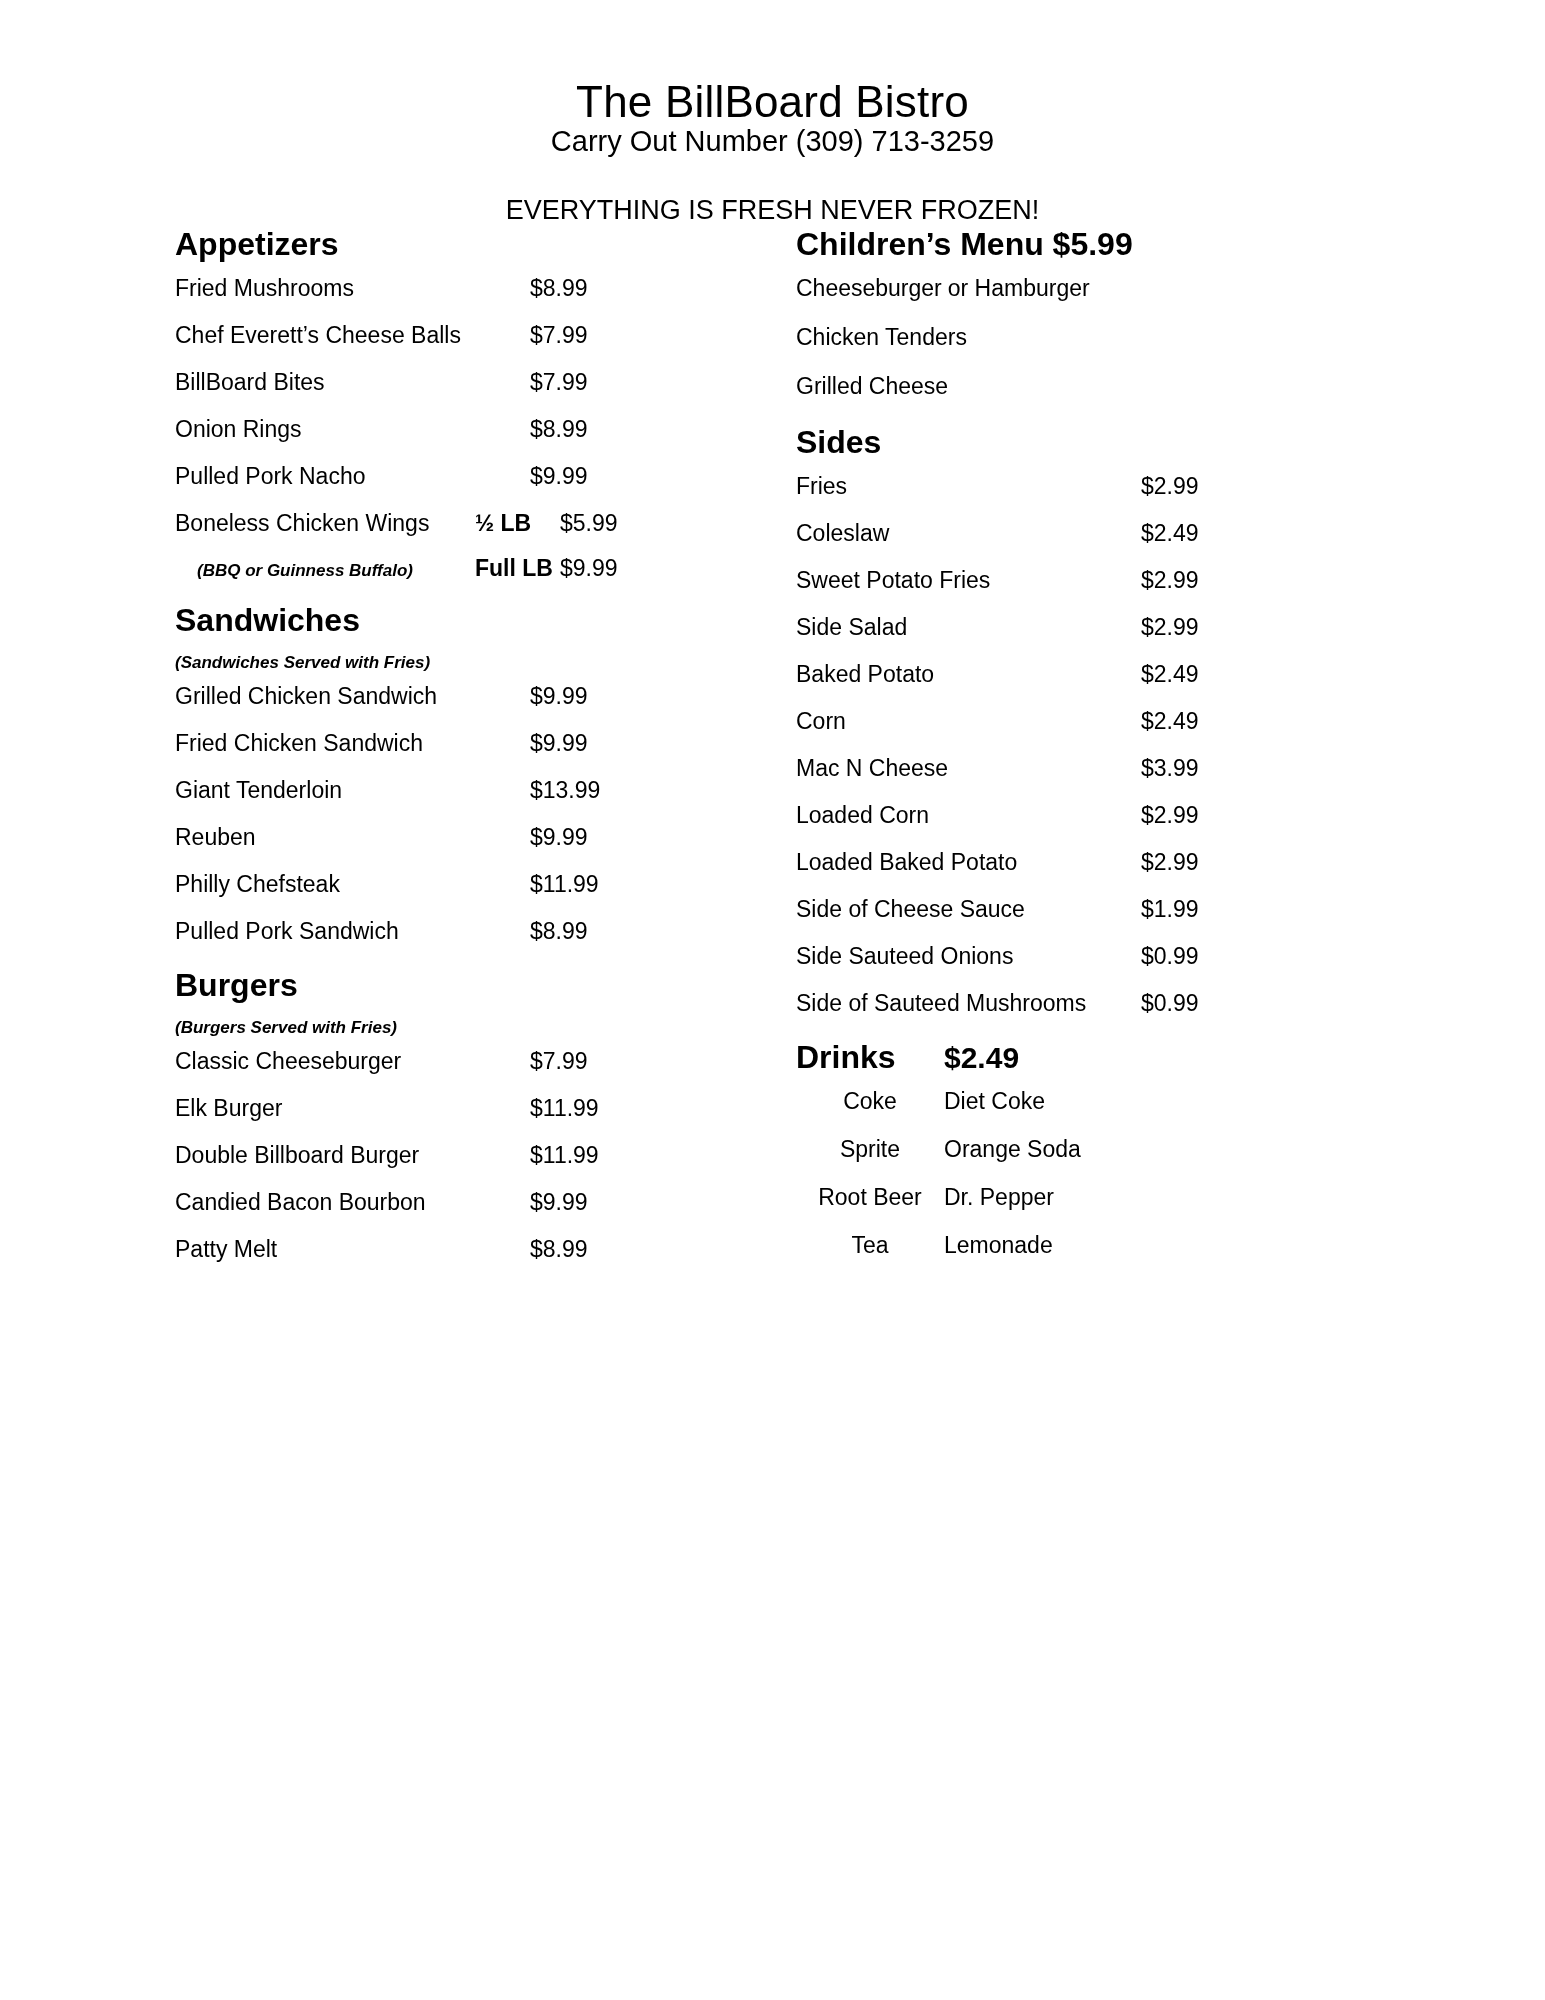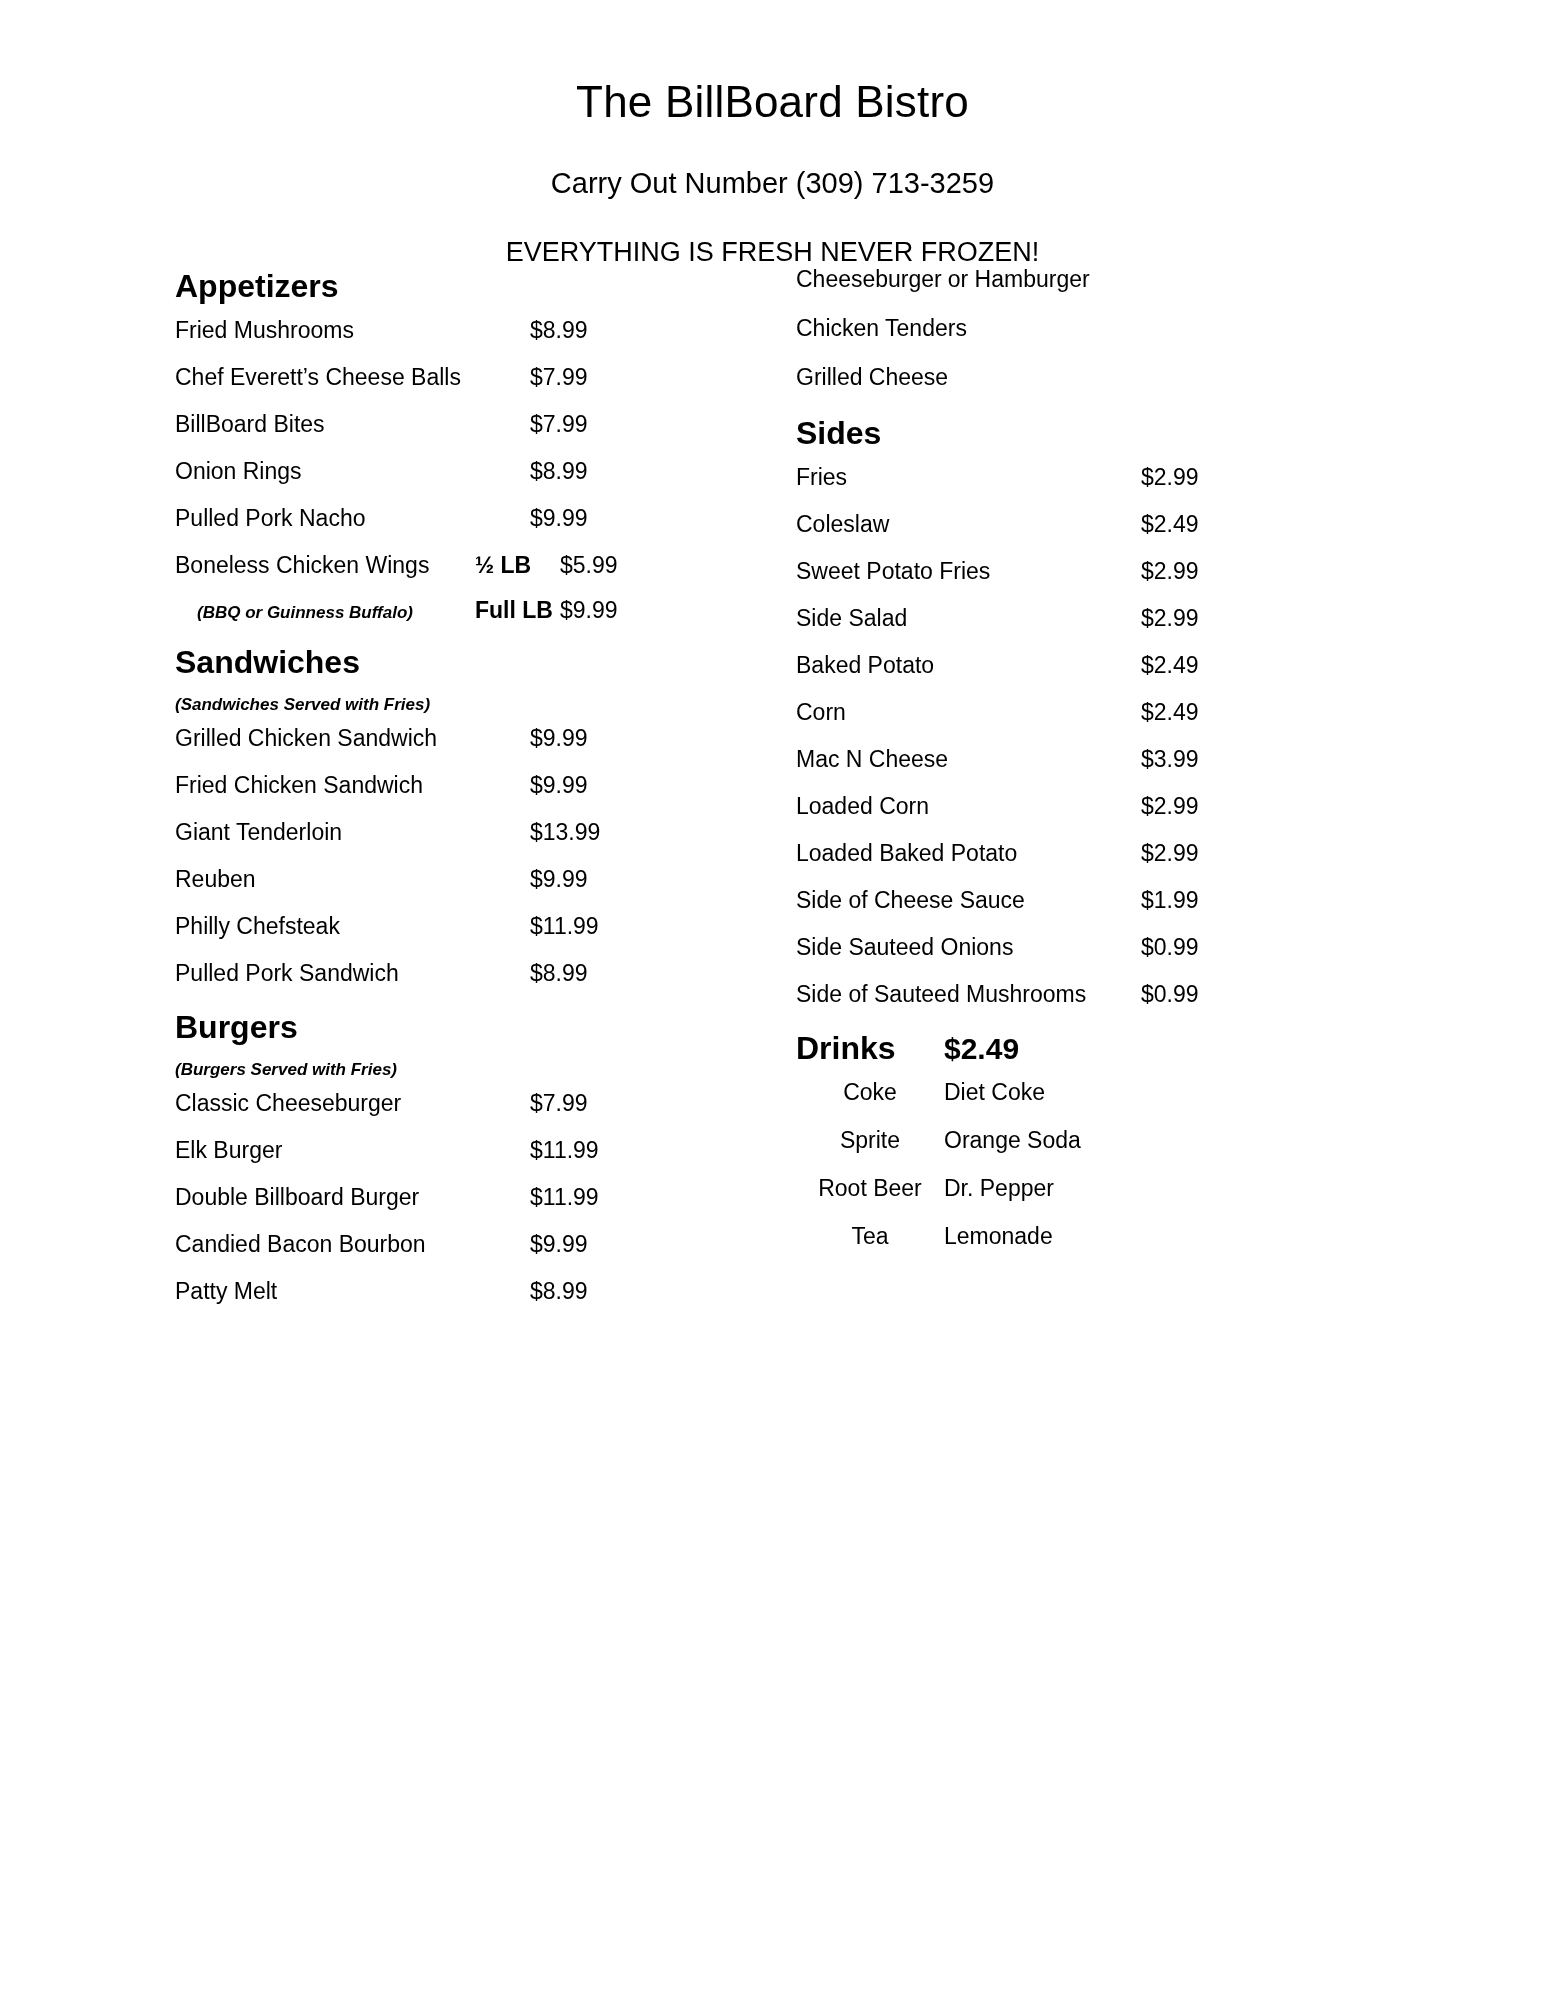--- a/index.html
+++ b/index.html
@@ -30,21 +30,20 @@
   }
   .title {
     font-size: 44px;
     font-weight: 400;
     letter-spacing: 0.2px;
     line-height: 1.1;
   }
   .subtitle {
     font-size: 29px;
     font-weight: 400;
-    margin-top: 42px;
     line-height: 1.1;
   }
   .tagline {
     font-size: 27px;
     font-weight: 400;
     margin-top: 38px;
     line-height: 1.1;
   }
 
   
@@ -260,20 +259,21 @@
       </div>
       <div class="row">
         <span class="name">Patty Melt</span>
         <span class="price">$8.99</span>
       </div>
 
     </div>
 
     <div class="col-right">
 
+      <h2 class="section">Children’s Menu $5.99</h2>
 
       <div class="kid-line">
         <span>Cheeseburger</span><span class="alt">or Hamburger</span>
       </div>
       <div class="kid-line">
         <span>Chicken Tenders</span>
       </div>
       <div class="kid-line">
         <span>Grilled Cheese</span>
       </div>

